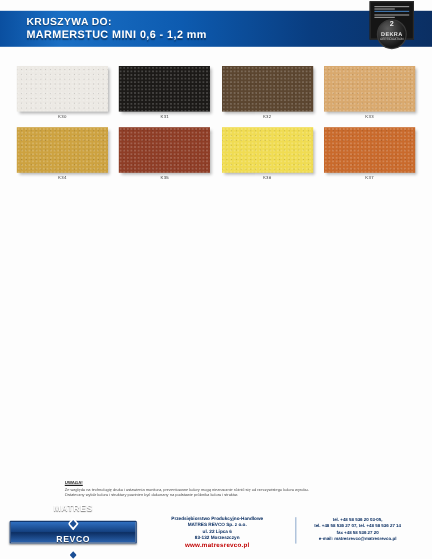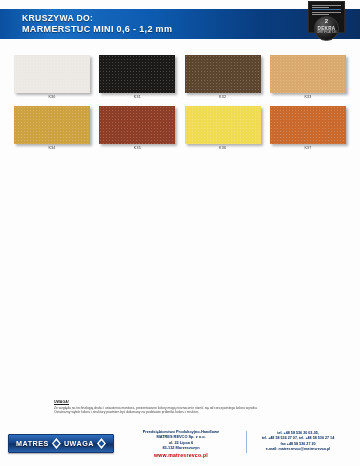--- a/index.html
+++ b/index.html
@@ -140,20 +140,21 @@
     left:8px;top:6px;
     width:104px;height:17px;
     background:linear-gradient(to bottom,#2f6fc0 0%,#14407f 48%,#0d2f63 52%,#2a62ad 100%);
     border:.8px solid #12386f;
     border-radius:1px;
     box-shadow:0 1px 1.5px rgba(0,0,0,.35);
     display:flex;
     align-items:center;
     justify-content:center;
     gap:3px;
+    flex-direction:column;
   }
   .logo-word{
     color:#ffffff;
     font-size:7.2px;
     font-weight:bold;
     letter-spacing:.5px;
     text-shadow:0 .6px .8px rgba(0,0,0,.5);
   }
   .logo-mark{
     width:9px;height:11px;
@@ -279,21 +280,21 @@
   <div class="disclaimer">
     <div class="disclaimer-title">UWAGA!</div>
     <p>Ze względu na technologię druku i ustawienia monitora, prezentowane kolory mogą nieznacznie różnić się od rzeczywistego koloru wyrobu.</p>
     <p>Ostateczny wybór koloru i struktury powinien być dokonany na podstawie próbnika koloru i struktur.</p>
   </div>
 
   <div class="footer">
     <div class="logo">
       <span class="logo-word">MATRES</span>
       <span class="logo-mark"></span>
-      <span class="logo-word">UWAGA</span>
+      <span class="logo-word">REVCO</span>
       <span class="logo-mark"></span>
     </div>
 
     <div class="addr">
       <div class="addr-line">Przedsiębiorstwo Produkcyjno-Handlowe</div>
       <div class="addr-line">MATRES REVCO Sp. z o.o.</div>
       <div class="addr-line">ul. 22 Lipca 6</div>
       <div class="addr-line">83-132 Morzeszczyn</div>
       <div class="addr-web">www.matresrevco.pl</div>
     </div>

